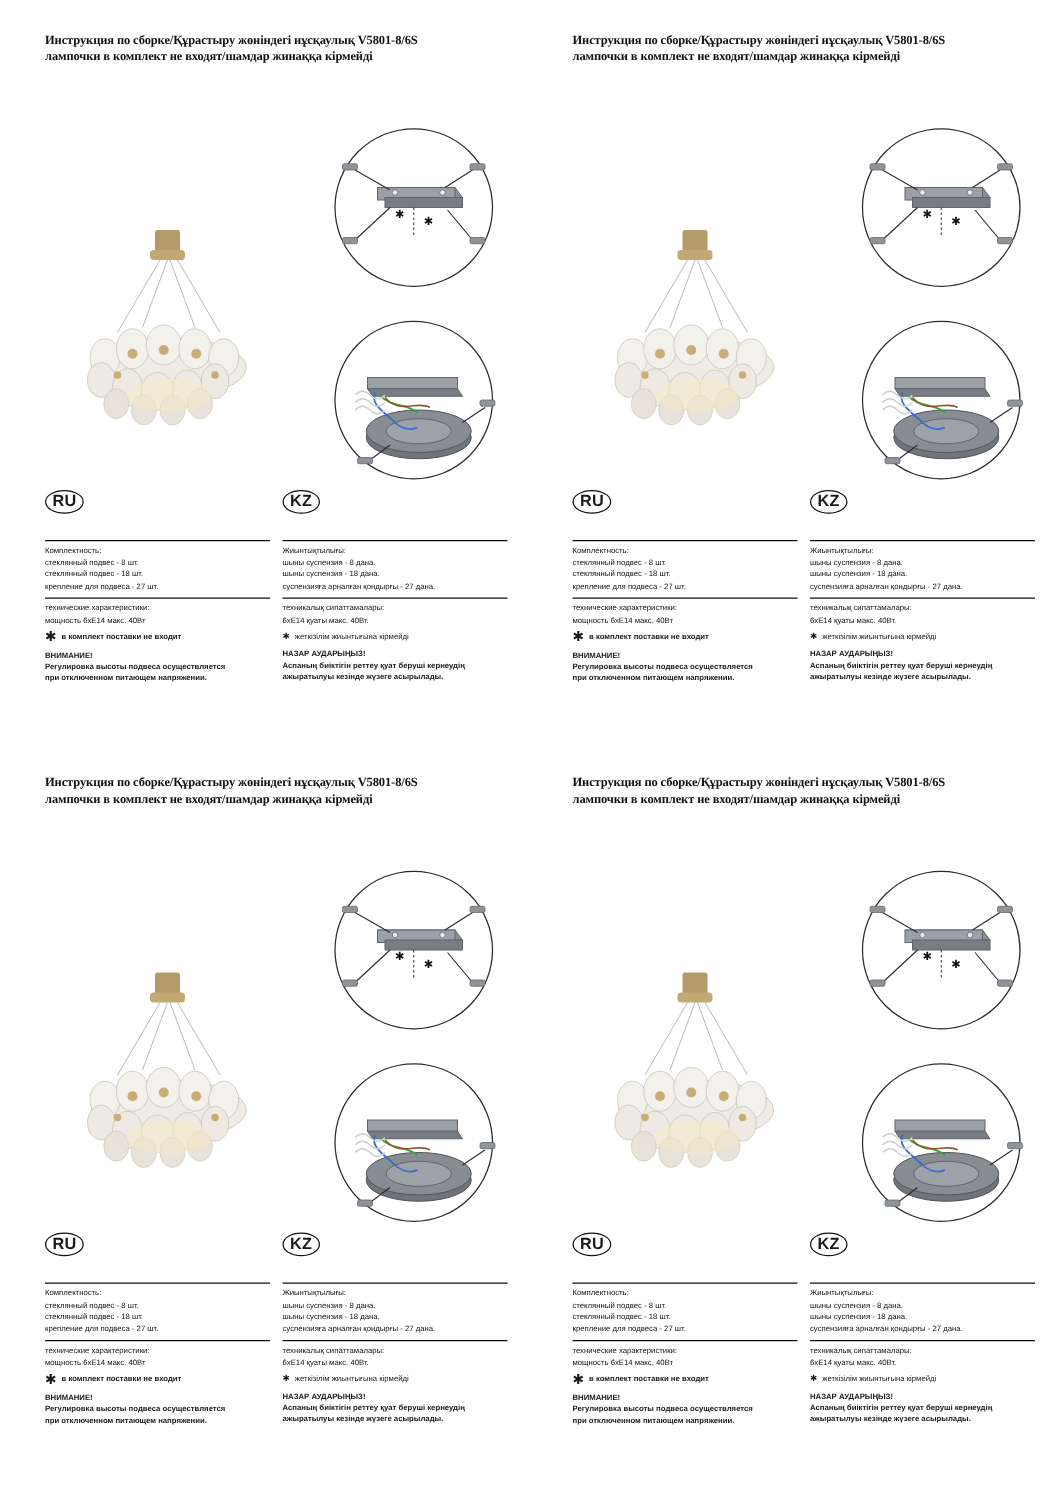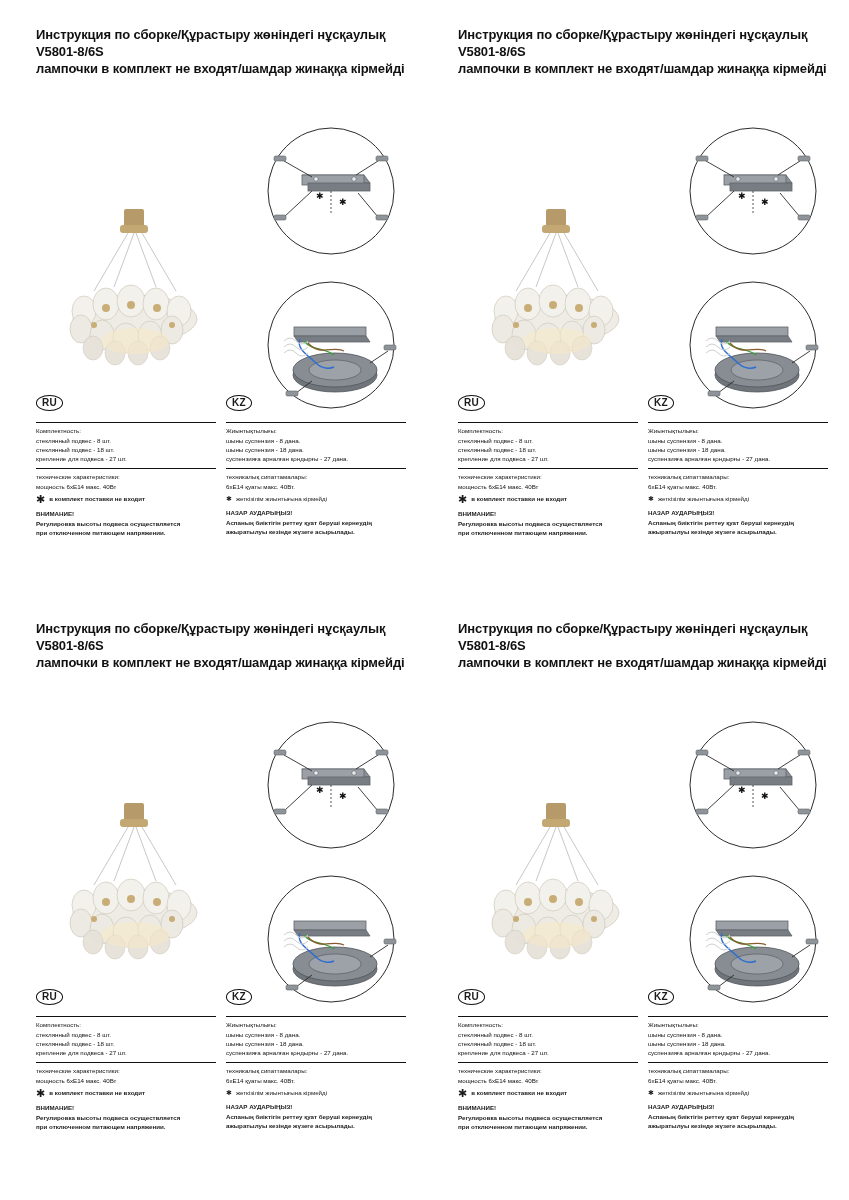--- a/index.html
+++ b/index.html
@@ -23,26 +23,27 @@
     position: absolute;
     width: 388px;
     height: 560px;
   }
   .panel.p0 { left: 36px;  top: 26px; }
   .panel.p1 { left: 458px; top: 26px; }
   .panel.p2 { left: 36px;  top: 620px; }
   .panel.p3 { left: 458px; top: 620px; }
 
   .title {
-    font-size: 13px;
+    font-size: 10px;
     font-weight: bold;
     line-height: 1.32;
     letter-spacing: -0.1px;
     color: #111;
     margin: 0 0 4px 0;
+    font-family: Liberation Serif, serif;
   }
   .title span { display: block; }
 
   .figures {
     position: relative;
     height: 340px;
     width: 100%;
   }
   .lamp-wrap {
     position: absolute;
@@ -68,25 +69,25 @@
     width: 388px;
     display: flex;
     gap: 10px;
   }
   .col { width: 180px; }
   .lang-badge {
     display: inline-block;
     border: 1px solid #111;
     border-radius: 50%;
     padding: 1px 5px 1.5px 5px;
-    font-size: 10px;
+    font-size: 13px;
     font-weight: bold;
     letter-spacing: 0.2px;
     line-height: 1.1;
-    margin-bottom: 7px;
+    margin-bottom: 17px;
   }
   .rule {
     height: 1px;
     background: #111;
     margin: 4px 0 3px 0;
   }
   .line {
     font-size: 6.2px;
     line-height: 1.5;
     color: #111;

